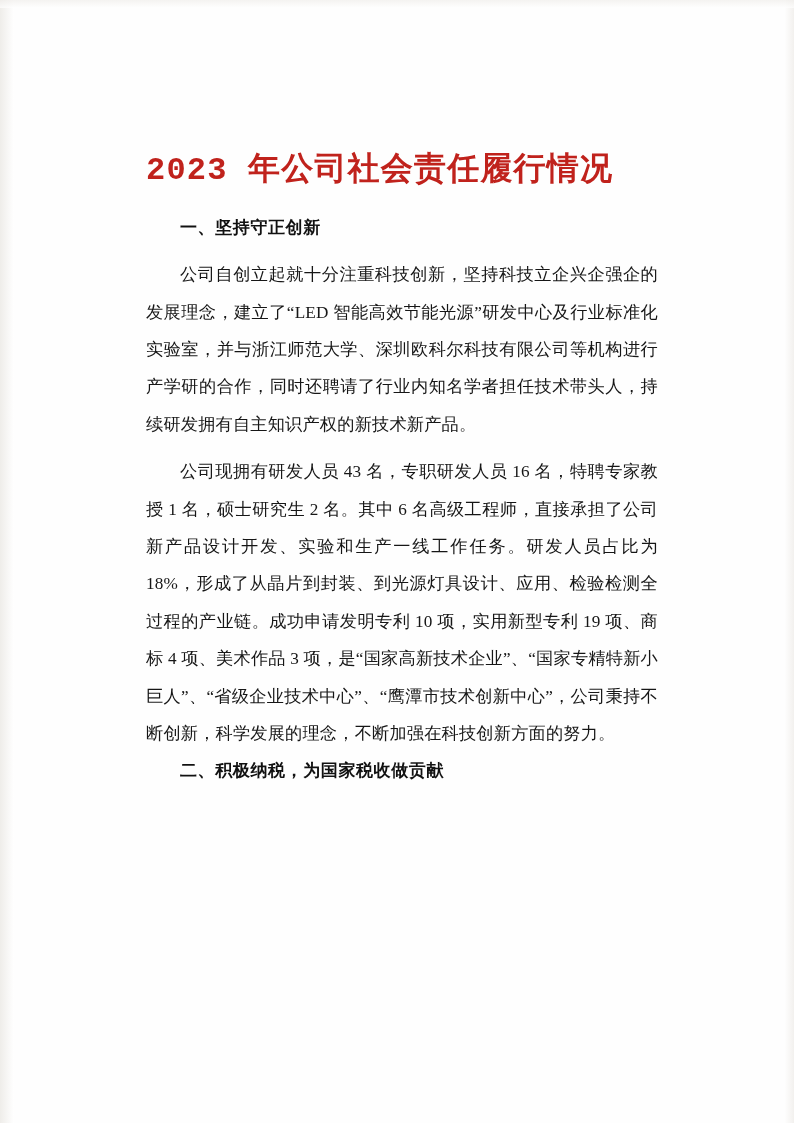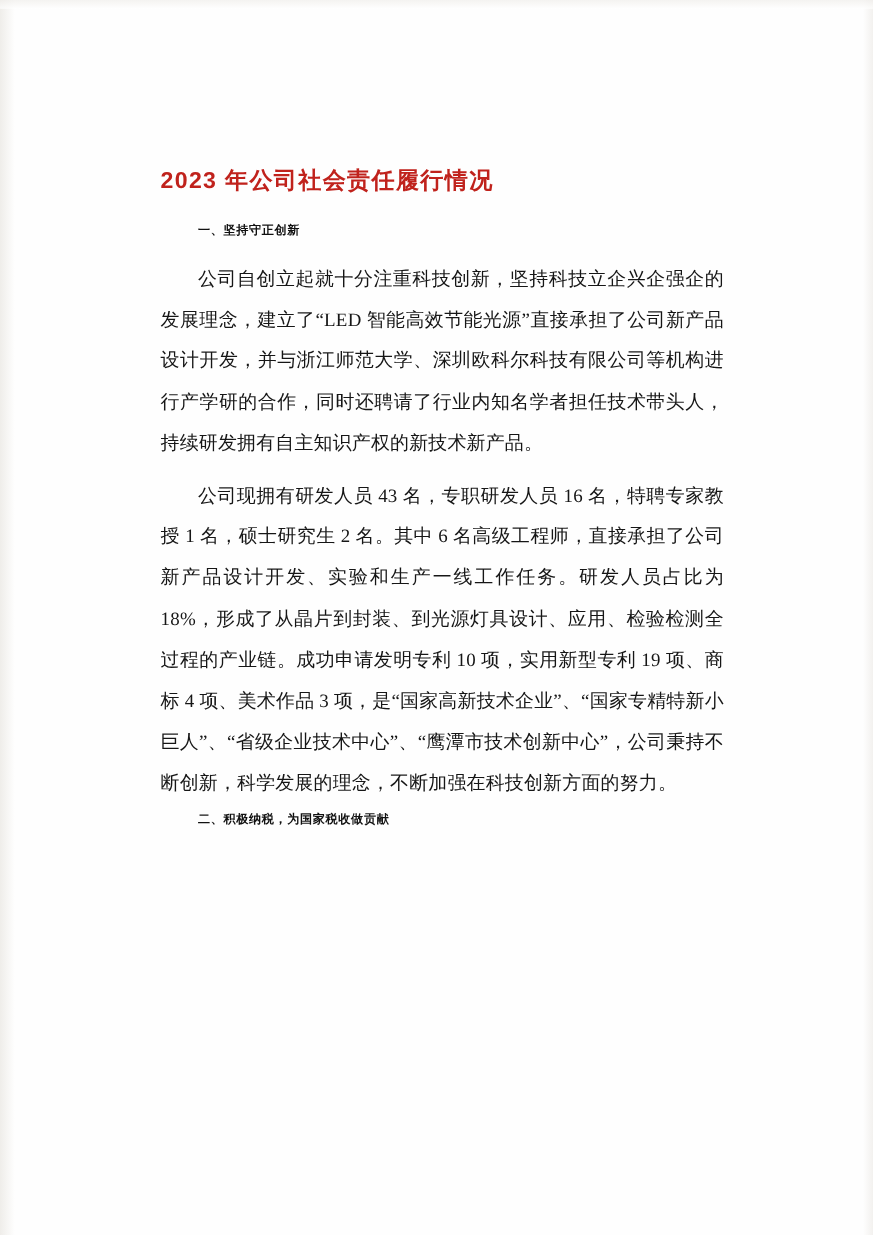--- a/index.html
+++ b/index.html
@@ -42,33 +42,33 @@
     background: linear-gradient(to bottom, #f0eeeb, #ffffff);
     opacity: .7;
   }
   .content {
     position: absolute;
     left: 146px;
     top: 152px;
     width: 512px;
   }
   .doc-title {
-    font-family: Liberation Sans, sans-serif;
+    font-family: Liberation Mono, monospace;
     font-weight: bold;
-    font-size: 21px;
+    font-size: 32px;
     color: #c0221c;
     letter-spacing: 1.2px;
     margin: 0 0 26px 0;
     line-height: 1.2;
     white-space: nowrap;
   }
   .section-heading {
     font-family: Liberation Sans, sans-serif;
     font-weight: bold;
-    font-size: 11px;
+    font-size: 17px;
     color: #111111;
     margin: 0 0 16px 0;
     padding-left: 34px;
     letter-spacing: .6px;
     line-height: 1.4;
   }
   .para {
     font-size: 17.2px;
     line-height: 37.4px;
     text-align: justify;
@@ -93,21 +93,21 @@
   <div class="scan-edge-left"></div>
   <div class="scan-edge-right"></div>
   <div class="scan-edge-top"></div>
 
   <div class="content">
 
     <h1 class="doc-title" style="color: rgb(192, 34, 28);">2023 年公司社会责任履行情况</h1>
 
     <h2 class="section-heading">一、坚持守正创新</h2>
 
-    <p class="para">公司自创立起就十分注重科技创新，坚持科技立企兴企强企的发展理念，建立了“LED 智能高效节能光源”直接承担了公司新产品设计开发，并与浙江师范大学、深圳欧科尔科技有限公司等机构进行产学研的合作，同时还聘请了行业内知名学者担任技术带头人，持续研发拥有自主知识产权的新技术新产品。</p>
+    <p class="para">公司自创立起就十分注重科技创新，坚持科技立企兴企强企的发展理念，建立了“LED 智能高效节能光源”研发中心及行业标准化实验室，并与浙江师范大学、深圳欧科尔科技有限公司等机构进行产学研的合作，同时还聘请了行业内知名学者担任技术带头人，持续研发拥有自主知识产权的新技术新产品。</p>
 
     <div class="spacer-8"></div>
 
     <p class="para">公司现拥有研发人员 43 名，专职研发人员 16 名，特聘专家教授 1 名，硕士研究生 2 名。其中 6 名高级工程师，直接承担了公司新产品设计开发、实验和生产一线工作任务。研发人员占比为 18%，形成了从晶片到封装、到光源灯具设计、应用、检验检测全过程的产业链。成功申请发明专利 10 项，实用新型专利 19 项、商标 4 项、美术作品 3 项，是“国家高新技术企业”、“国家专精特新小巨人”、“省级企业技术中心”、“鹰潭市技术创新中心”，公司秉持不断创新，科学发展的理念，不断加强在科技创新方面的努力。</p>
 
     <h2 class="section-heading">二、积极纳税，为国家税收做贡献</h2>
 
 
   </div>
 </div>

